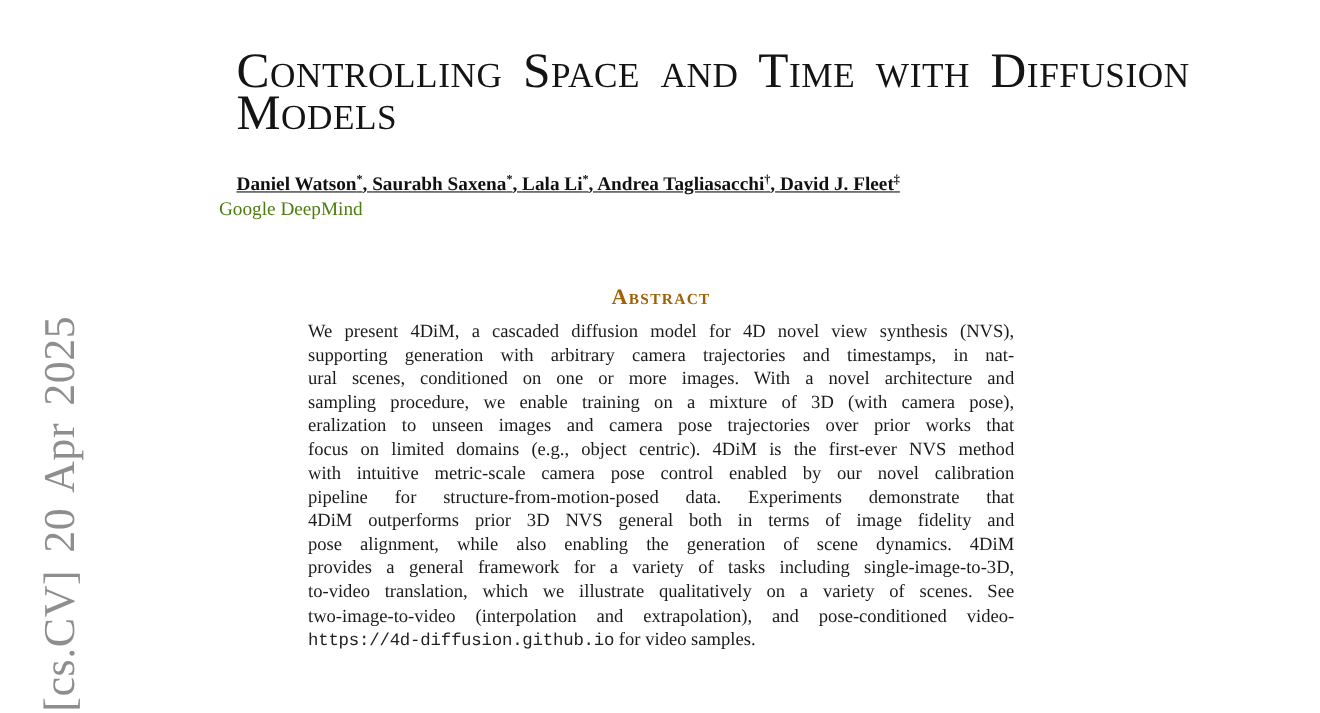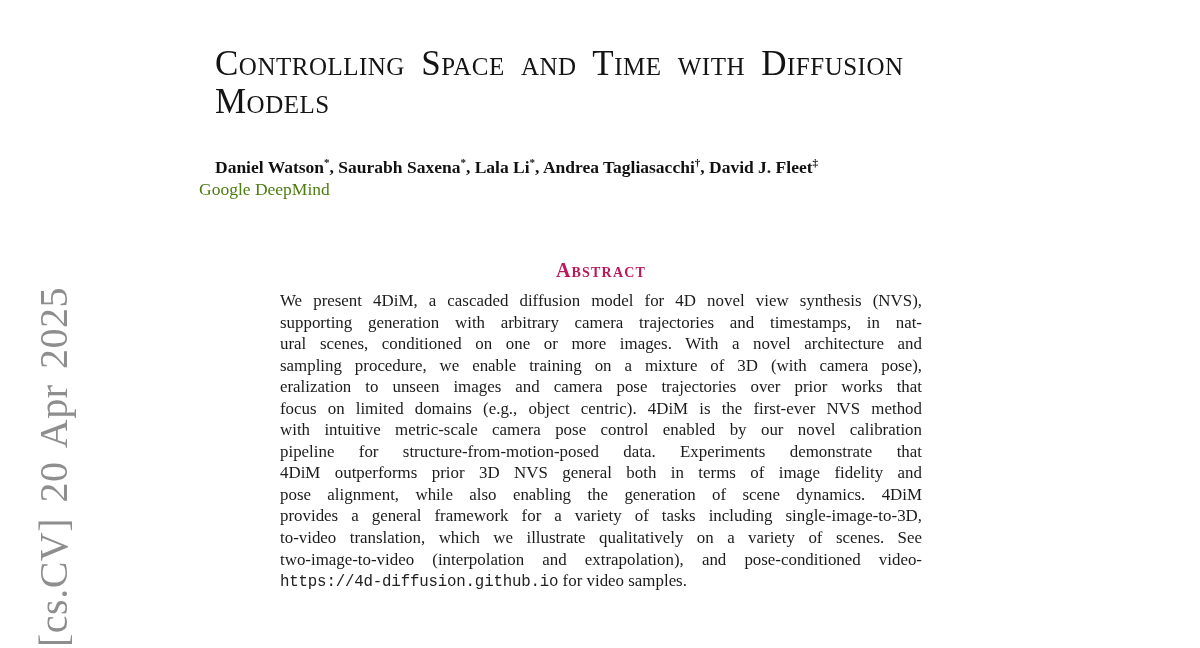--- a/index.html
+++ b/index.html
@@ -24,38 +24,39 @@
     color: #8e8e8e;
     white-space: nowrap;
     word-spacing: 5px;
     letter-spacing: 0.5px;
   }
   .title {
     position: absolute;
     left: 215px;
     top: 45px;
     width: 800px;
-    font-size: 35px;
+    font-size: 45px;
     line-height: 38px;
     font-variant: small-caps;
     font-weight: 400;
     letter-spacing: 0.5px;
     word-spacing: 7px;
     color: #141414;
   }
   .title-line { display: block; white-space: nowrap; }
   .authors {
     position: absolute;
     left: 215px;
     top: 156px;
     font-size: 17.5px;
     line-height: 22px;
     font-weight: 700;
     white-space: nowrap;
     color: #111111;
+    text-decoration: underline;
   }
   .authors sup {
     font-size: 11px;
     vertical-align: super;
     line-height: 0;
   }
   .affiliation {
     position: absolute;
     left: 199px;
     top: 178px;
@@ -67,21 +68,21 @@
   .abstract-heading {
     position: absolute;
     left: 280px;
     top: 258px;
     width: 642px;
     text-align: center;
     font-variant: small-caps;
     font-size: 20px;
     line-height: 24px;
     letter-spacing: 1.2px;
-    color: #be185d;
+    color: #a16207;
   }
   .abstract-body {
     position: absolute;
     left: 280px;
     top: 290px;
     width: 642px;
     font-size: 16.9px;
     line-height: 21.55px;
     color: #1b1b1b;
   }

